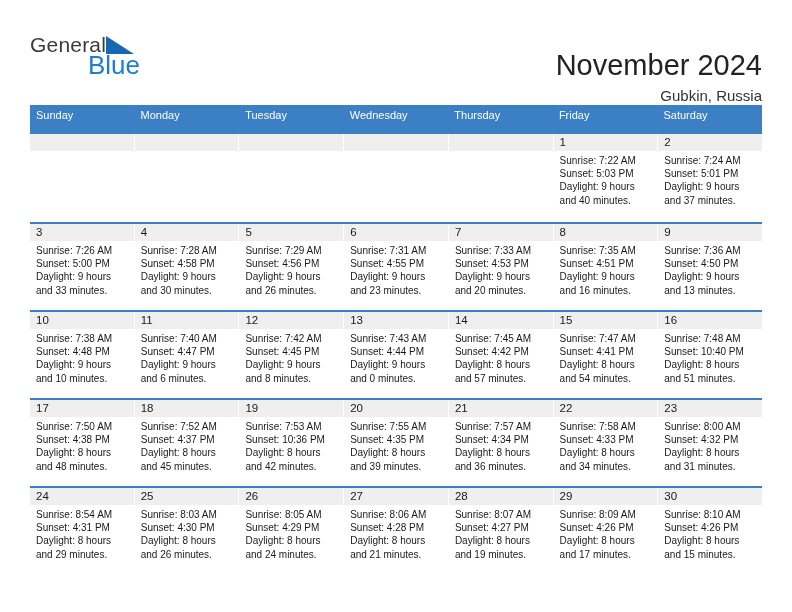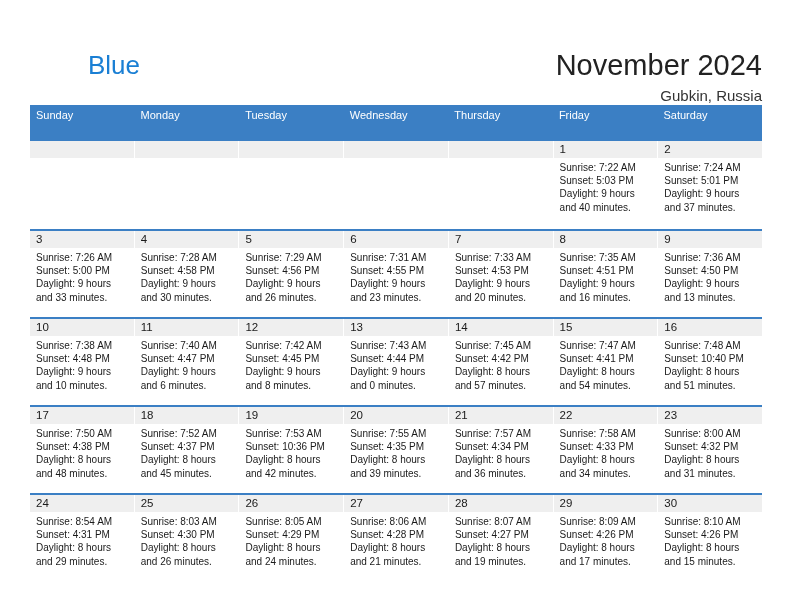--- a/index.html
+++ b/index.html
@@ -89,21 +89,21 @@
   
   .calendar {
     position: absolute;
     left: 30px;
     top: 105px;
     width: 732px;
   }
   .dow-row {
     display: flex;
     background: #3b7fc4;
-    height: 36px;
+    height: 29px;
   }
   .dow {
     flex: 1 1 0;
     color: #ffffff;
     font-size: 11px;
     line-height: 21px;
     padding-left: 6px;
     box-sizing: border-box;
     white-space: nowrap;
     overflow: hidden;
@@ -149,20 +149,21 @@
   }
 </style>
 </head>
 <body>
 
 <div class="page">
 
   <div class="header">
 
     <div class="logo">
+      <div class="logo-line1"><span>General</span><span class="logo-tri"></span></div>
       <div class="logo-line2">Blue</div>
     </div>
 
     <div class="title-block">
       <h1 class="cal-title">November 2024</h1>
       <div class="cal-sub">Gubkin, Russia</div>
     </div>
 
   </div>
 

